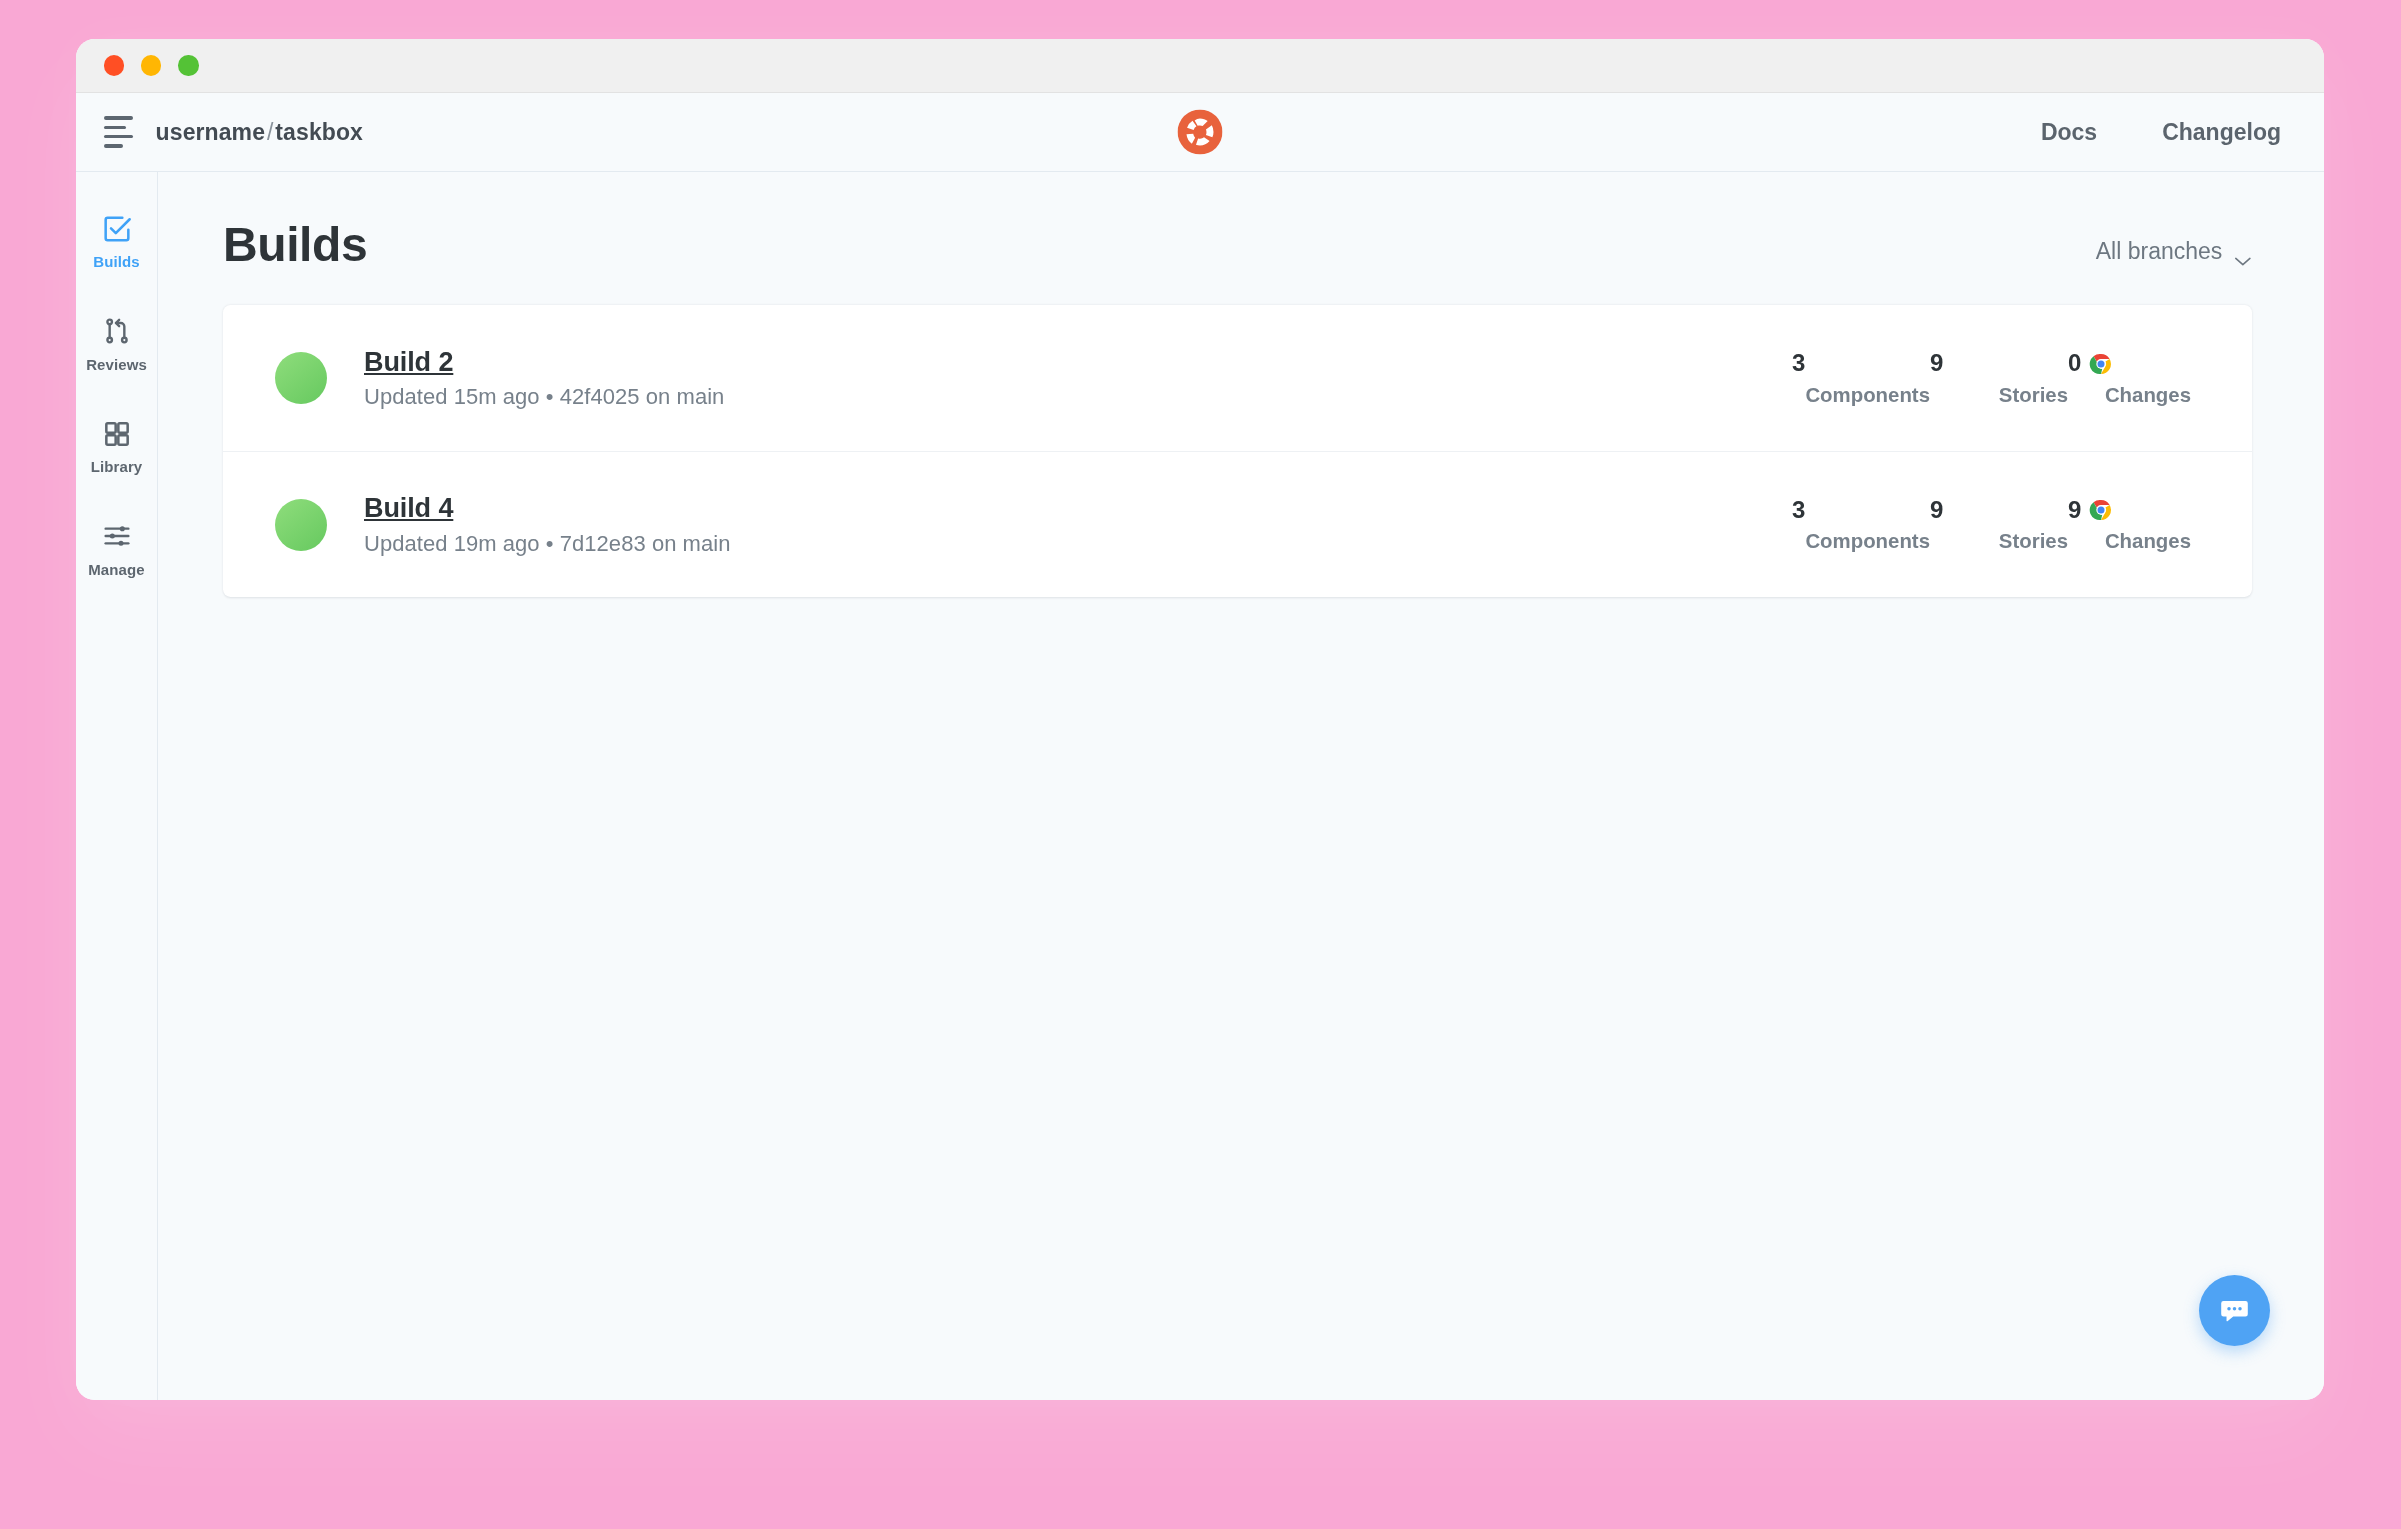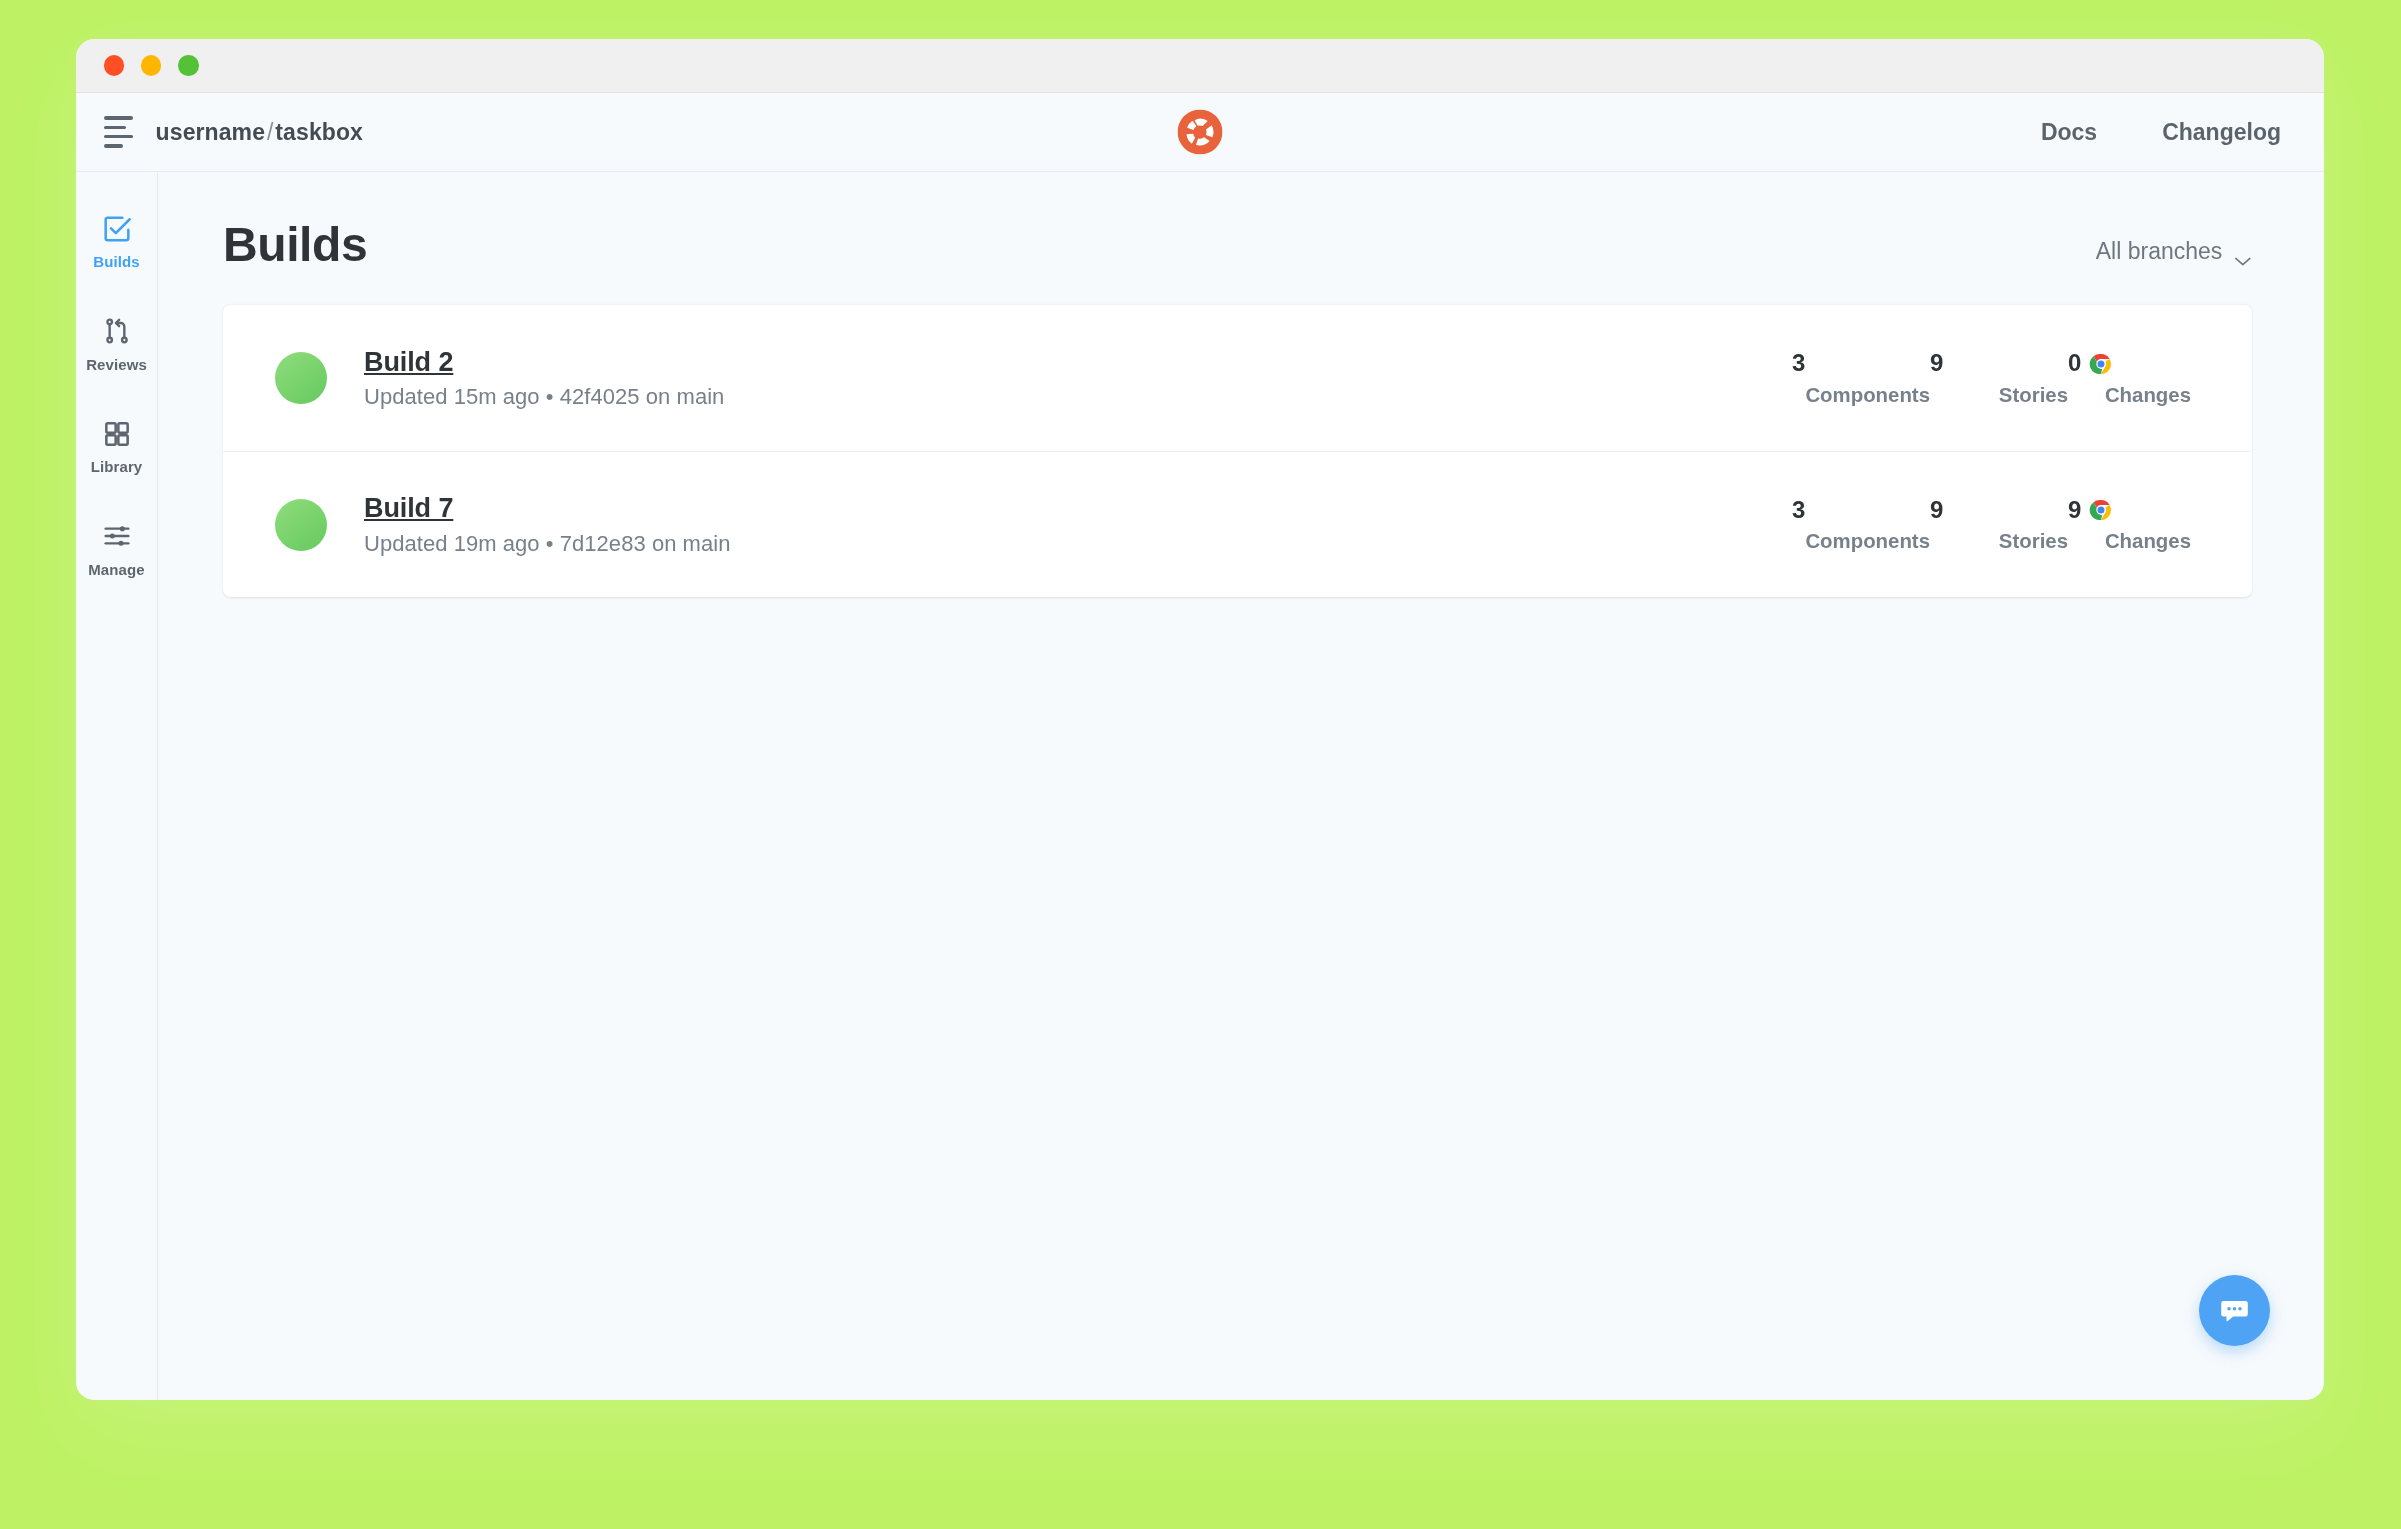--- a/index.html
+++ b/index.html
@@ -10,21 +10,21 @@
     background: #000000;
     font-family: "Liberation Sans", sans-serif;
     overflow: hidden;
   }
 
   
   .desktop {
     position: relative;
     width: 2401px;
     height: 1530px;
-    background: #bef264;
+    background: #f9a8d4;
   }
 
   
   .window {
     position: absolute;
     left: 76px;
     top: 39px;
     width: 2248px;
     height: 1361px;
     border-radius: 18.6px;
@@ -396,21 +396,21 @@
                   </span>
                 </div>
                 <div class="stat-label">Changes</div>
               </div>
             </div>
           </div>
 
           <div class="build-row">
             <span class="status-dot"></span>
             <div class="build-meta">
-              <div class="build-name">Build 7</div>
+              <div class="build-name">Build 4</div>
               <div class="build-sub">Updated 19m ago • 7d12e83 on main</div>
             </div>
             <div class="stats">
               <div class="stat">
                 <div class="stat-value">
                     <span>3</span>
                   </div>
                 <div class="stat-label">Components</div>
               </div>
               <div class="stat">

